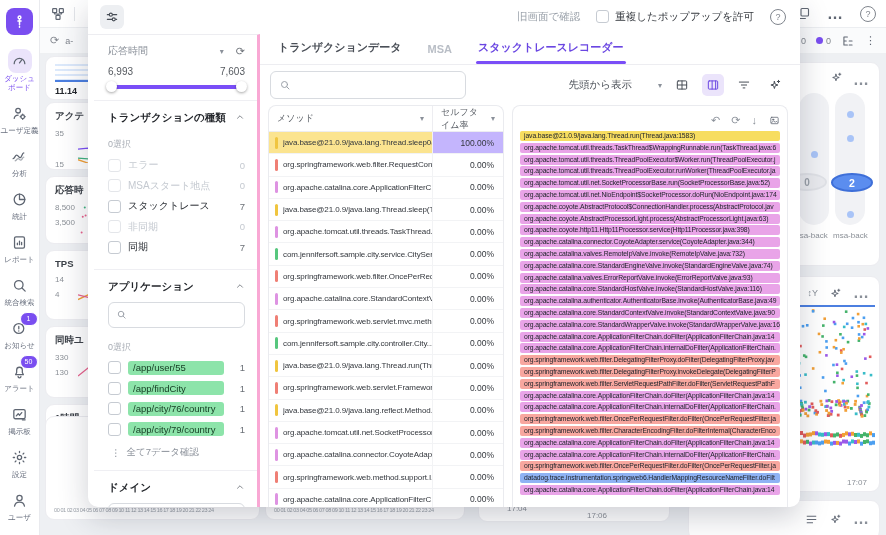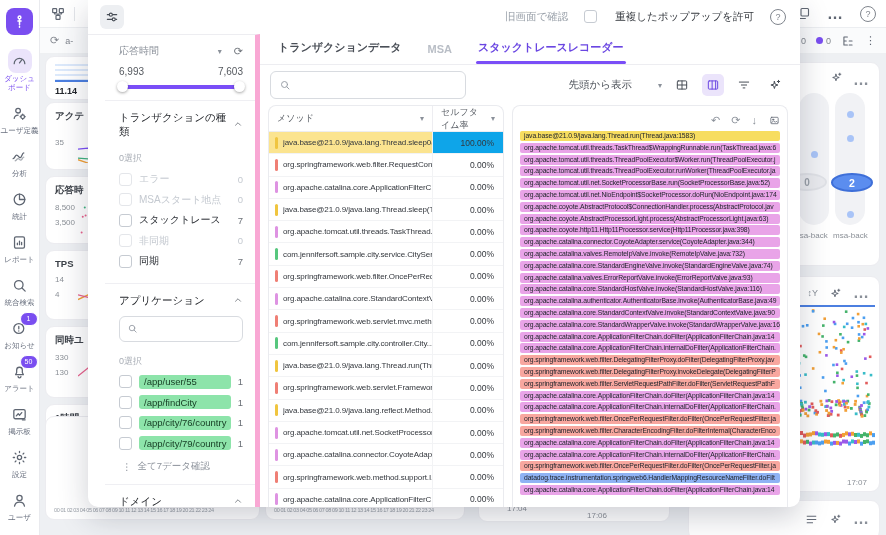--- a/index.html
+++ b/index.html
@@ -40,39 +40,39 @@
 
   
   #dialog{left:88px;top:0;width:712px;height:507px;background:#fff;z-index:10;border-radius:0 0 10px 10px;
           box-shadow:0 10px 30px rgba(30,35,60,.22);display:flex;flex-direction:column;box-sizing:border-box}
   #dlg-header{height:34px;display:flex;align-items:center;padding:0 14px 0 12px;flex:0 0 auto}
   #dlg-slider-btn{width:24px;height:24px;border-radius:6px;background:#edeff2;display:flex;align-items:center;justify-content:center;color:#474d56;cursor:pointer}
   #dlg-slider-btn svg{width:14px;height:14px;stroke:currentColor;fill:none;stroke-width:2;stroke-linecap:round}
   #dlg-title{font-size:12.5px;font-weight:bold;color:#23262b;margin-left:10px}
   #dlg-header-right{margin-left:auto;display:flex;align-items:center;gap:16px}
   #old-view{font-size:10.5px;color:#9aa1aa;cursor:pointer}
-  #popup-allow{display:flex;align-items:flex-start;gap:18px;font-size:10.5px;color:#33373d;cursor:pointer}
+  #popup-allow{display:flex;align-items:flex-start;gap:6px;font-size:10.5px;color:#33373d;cursor:pointer}
   .cb{width:13px;height:13px;border:1.5px solid #c6cbd2;border-radius:3px;background:#fff;box-sizing:border-box;flex:0 0 auto}
   .disabled .cb{border-color:#e4e6ea}
 
   #dlg-body{flex:1;display:flex;min-height:0}
 
   
-  #filters{width:172px;flex:0 0 auto;border-right:5px solid #f9a8d4;border-top:1px solid #ededf1;
-           padding:9px 12px 0 31px;box-sizing:border-box;overflow:hidden}
+  #filters{width:172px;flex:0 0 auto;border-right:3px solid #f9a8d4;border-top:1px solid #ededf1;
+           padding:9px 12px 0 20px;box-sizing:border-box;overflow:hidden}
   .f-row{display:flex;align-items:center}
   .f-dim{font-size:10px;color:#8b919a}
   .f-count{margin-left:auto;font-size:9.5px;color:#6b7077}
   .range-vals{display:flex;justify-content:space-between;font-size:10px;color:#55595f;margin-top:8px}
   .range-track{height:4px;background:#7a4ef7;border-radius:3px;margin:8px 3px 2px;position:relative}
   .range-track i{position:absolute;top:-4px;width:11px;height:11px;border-radius:50%;background:#fff;
                  box-shadow:0 1px 3px rgba(0,0,0,.35)}
   .range-track i.l{left:-5px}.range-track i.r{right:-5px}
   .f-hr{height:1px;background:#efeff3;margin:11px -12px 10px -14px}
-  .f-head{display:flex;align-items:center;font-size:10.5px;font-weight:normal;color:#23262b}
+  .f-head{display:flex;align-items:center;font-size:10.5px;font-weight:bold;color:#23262b}
   .chev{margin-left:auto;color:#6b7077}
   .chev svg{width:10px;height:10px;stroke:currentColor;fill:none;stroke-width:2;stroke-linecap:round;stroke-linejoin:round}
   .f-sel{font-size:9px;color:#a8adb5;margin:13px 0 4px}
   .f-item{display:flex;align-items:center;gap:7px;height:20.5px;font-size:10px;color:#2e3238}
   .f-item.disabled{color:#c4c9d0}
   .f-item.disabled .f-count{color:#c4c9d0}
   .searchbox{height:24px;border:1px solid #d8dbe0;border-radius:6px;display:flex;align-items:center;
              padding:0 7px;gap:5px;color:#9aa0a8;margin-top:8px}
   .searchbox svg{width:11px;height:11px;stroke:currentColor;fill:none;stroke-width:2;stroke-linecap:round}
   .app-pill{background:#8de4aa;border-radius:3px;padding:1.5px 5px;font-size:9.5px;color:#143b22;
@@ -103,21 +103,21 @@
   .m-col{font-size:9px;color:#5a5f66;display:flex;align-items:center;gap:4px;padding:0 8px;box-sizing:border-box}
   .m-col.c1{flex:1}
   .m-col.c2{width:71px;border-left:1px solid #ededf1;justify-content:space-between}
   .m-col .caret{font-size:8px;color:#8b919a;margin-left:auto}
   .m-row{display:flex;align-items:center;height:21.3px;border-bottom:1px solid #f2f3f5}
   .mk{width:3px;height:12px;border-radius:2px;margin:0 5px 0 6px;flex:0 0 auto}
   .m-txt{flex:1;font-size:8px;letter-spacing:-0.1px;color:#33373d;white-space:nowrap;overflow:hidden}
   .m-pct{width:71px;box-sizing:border-box;font-size:8.5px;color:#33373d;text-align:right;padding-right:9px;
          align-self:stretch;display:flex;align-items:center;justify-content:flex-end;border-left:1px solid #f2f3f5}
   .m-row.highlight{background:#fbe490}
-  .m-row.highlight .m-pct{background:#0ea5e9}
+  .m-row.highlight .m-pct{background:#c4b5fd}
   .tone-yellow>.mk{background:#f0c53f}
   .tone-red>.mk{background:#ef7f75}
   .tone-violet>.mk{background:#de93e2}
   .tone-green>.mk{background:#57c77e}
 
   #stack-pane{flex:1;display:flex;flex-direction:column;padding:5px 7px 0 7px}
   #stack-tools{display:flex;justify-content:flex-end;align-items:center;gap:11px;color:#8a9099;height:18px;flex:0 0 auto}
   #stack-tools .ch{font-size:11px;cursor:pointer;line-height:1}
   #stack-tools svg{width:11px;height:11px;stroke:currentColor;fill:none;stroke-width:1.7;stroke-linejoin:round}
   #stack-rows{flex:1;overflow:hidden;margin-top:2px}
@@ -169,21 +169,21 @@
   </div>
 
   <div id="bg-left-cards">
       <div class="card" style="left: 5px; top: 56px; width: 215px; height: 44px; overflow: hidden; padding: 7px 9px;">
         <div style="height:16px;background:repeating-linear-gradient(#dce9fb 0 2px,#fff 2px 5px);border-bottom:2px solid #4c7fe0"></div>
              <div style="font-size:9px;font-weight:bold;color:#23262b;margin-top:4px">11.14</div>
       </div>
       <div class="card" style="left: 5px; top: 102px; width: 215px; height: 68px; overflow: hidden; padding: 7px 9px;">
         <div class="mini-title">アクテ</div>
         <div style="width:30px">
-          <div class="mini-ax" style="margin-top:15px">35</div>
+          <div class="mini-ax" style="margin-top:6px">35</div>
           <div class="mini-ax" style="margin-top:22px">15</div>
         </div>
         <svg width="120" height="34" style="position:absolute;left:32px;bottom:6px">
           <polyline points="0,20.174142661179697 10,19.082030178326477 20,21.343827160493827 30,18.31755829903978 40,14.990877914951989 50,17.53662551440329 60,15.535048010973936 70,6.862688614540467 80,17.247942386831276 90,18.493278463648835 100,17.364128943758573 110,11.144444444444446 120,17.858916323731137 " fill="none" stroke="#7a4ef7" stroke-width="1.3"></polyline>
           <polyline points="0,29.161865569272976 10,29.892798353909463 20,28.298628257887515 30,16.92256515775034 40,16.159670781893006 50,24.479080932784637 60,27.31289437585734 70,16.61172839506173 80,21.066941015089164 90,18.99951989026063 100,21.915637860082306 110,24.728875171467763 120,14.649108367626885 " fill="none" stroke="#3fb27f" stroke-width="1.3"></polyline>
           <polyline points="0,30.7380658436214 10,34.1315500685871 20,28.92832647462277 30,33.745679012345676 40,23.941632373113855 50,36.50384087791495 60,29.60514403292181 70,24.82578875171468 80,36.0423182441701 90,24.98312757201646 100,27.45068587105624 110,34.21042524005487 120,26.546296296296298 " fill="none" stroke="#f2a038" stroke-width="1.3"></polyline>
         </svg>
       </div>
       <div class="card" style="left: 5px; top: 176px; width: 215px; height: 68px; overflow: hidden; padding: 7px 9px;">
         <div class="mini-title">応答時</div>

